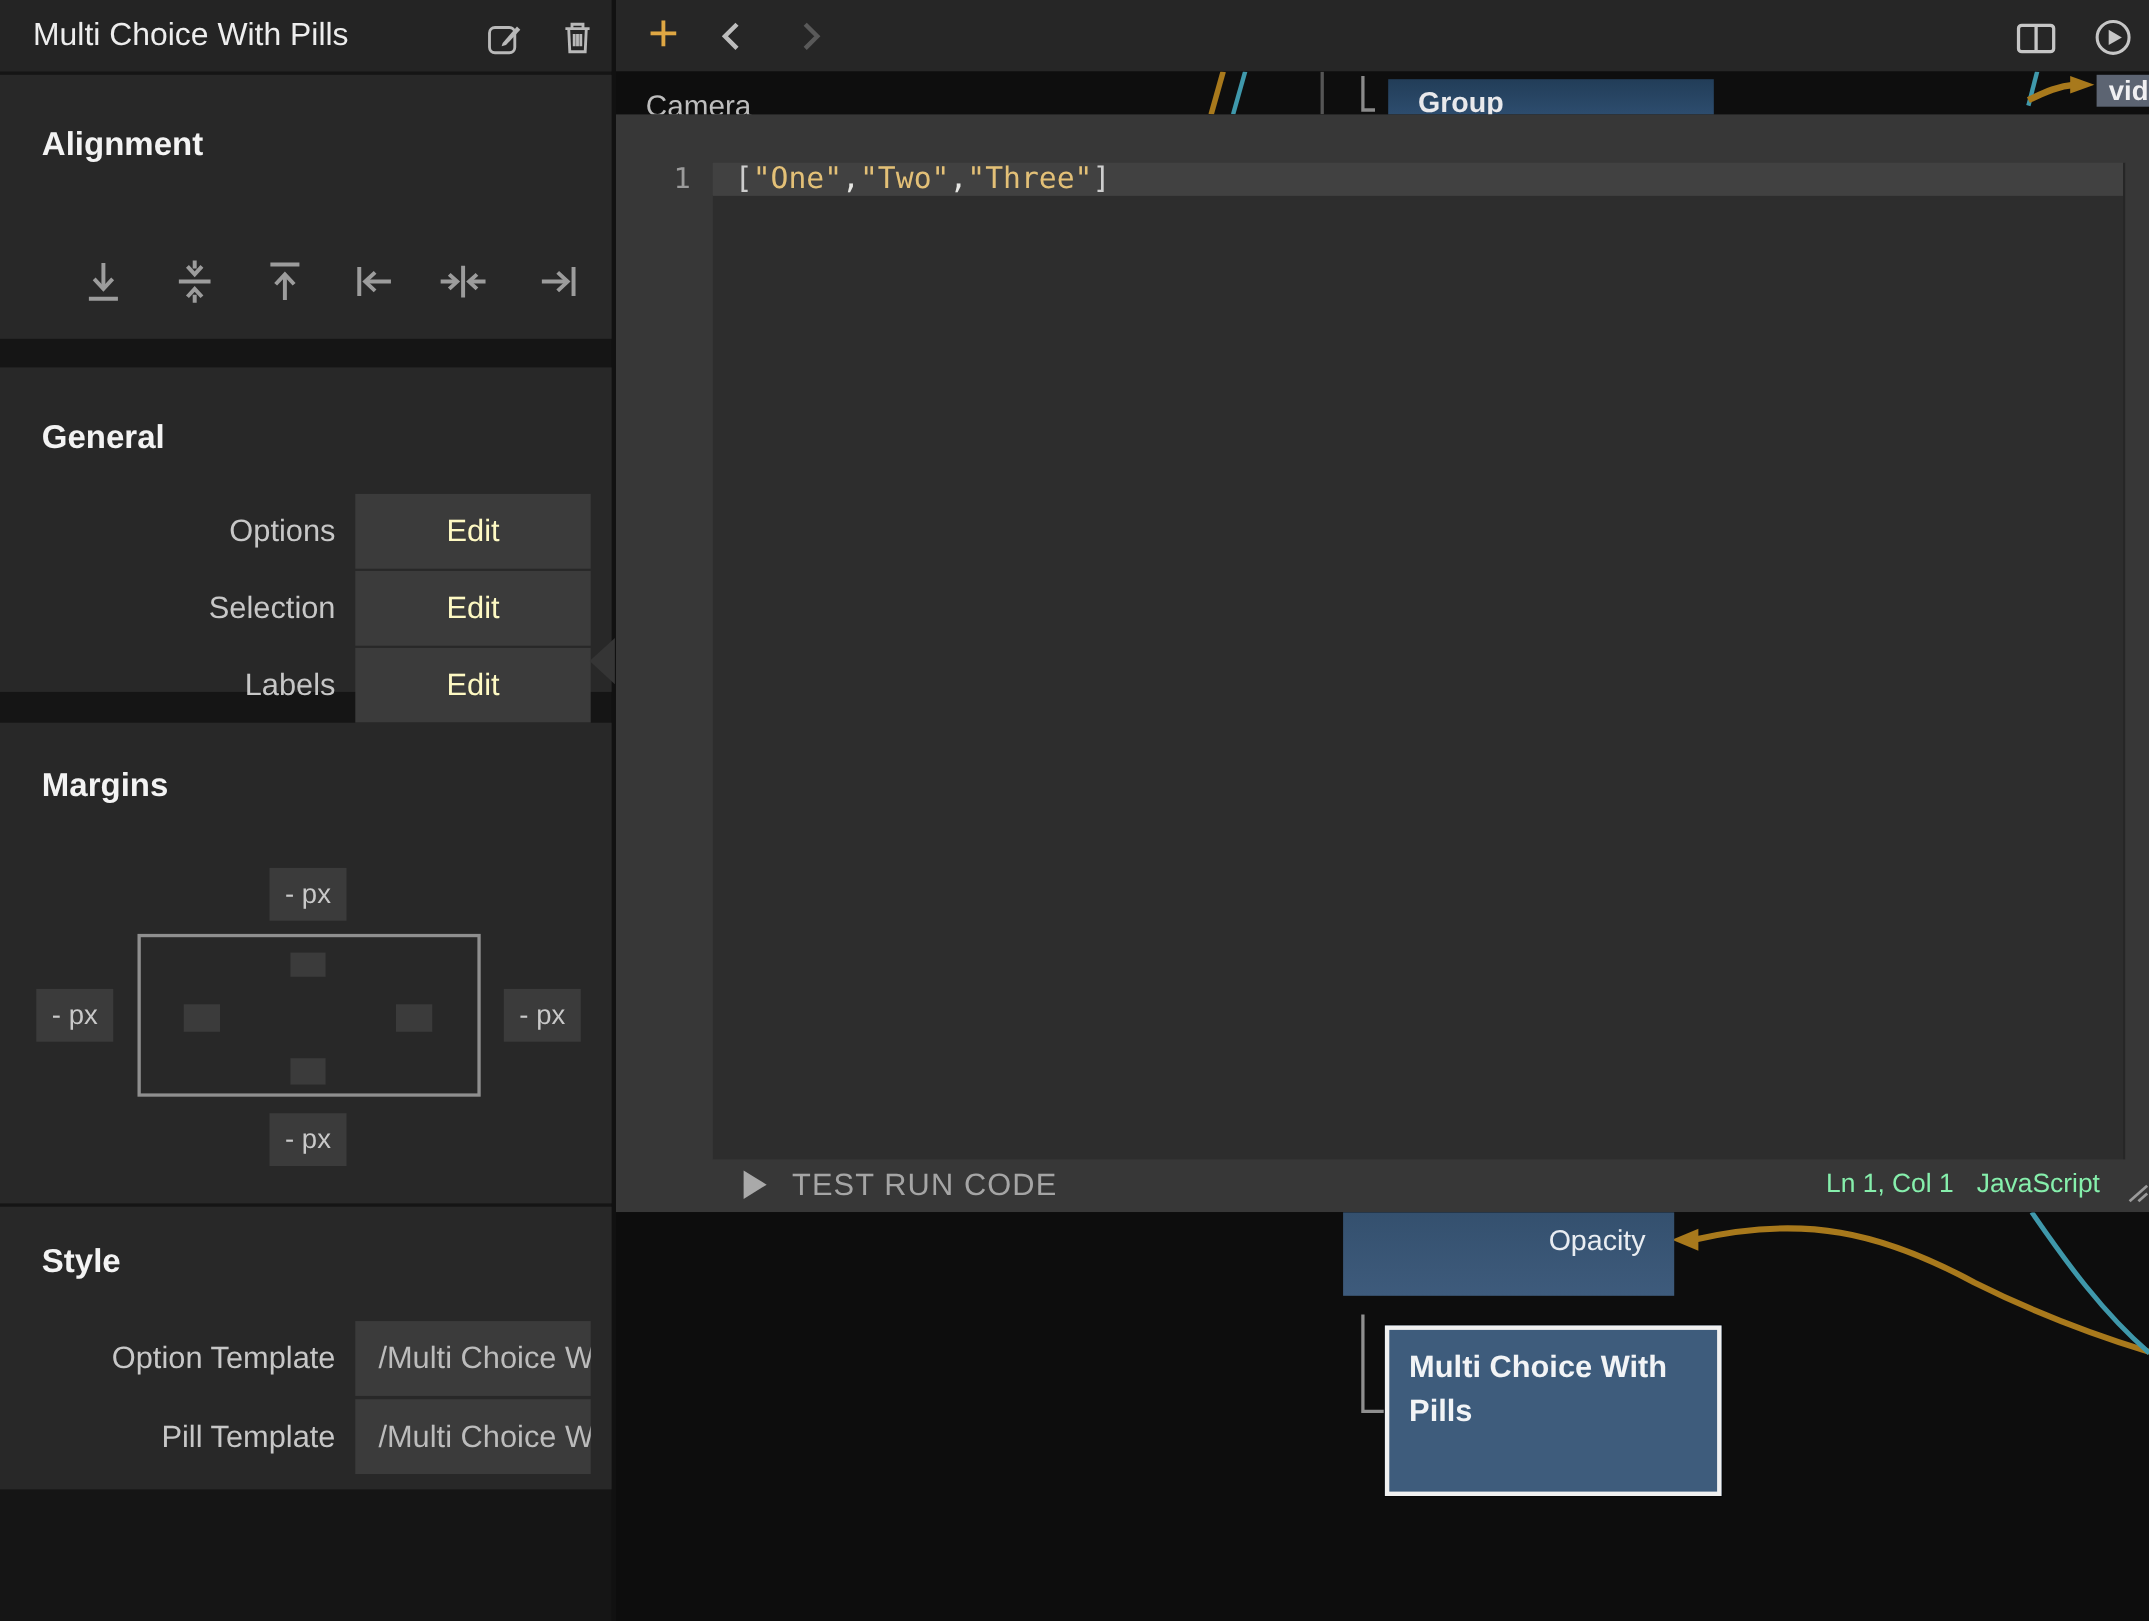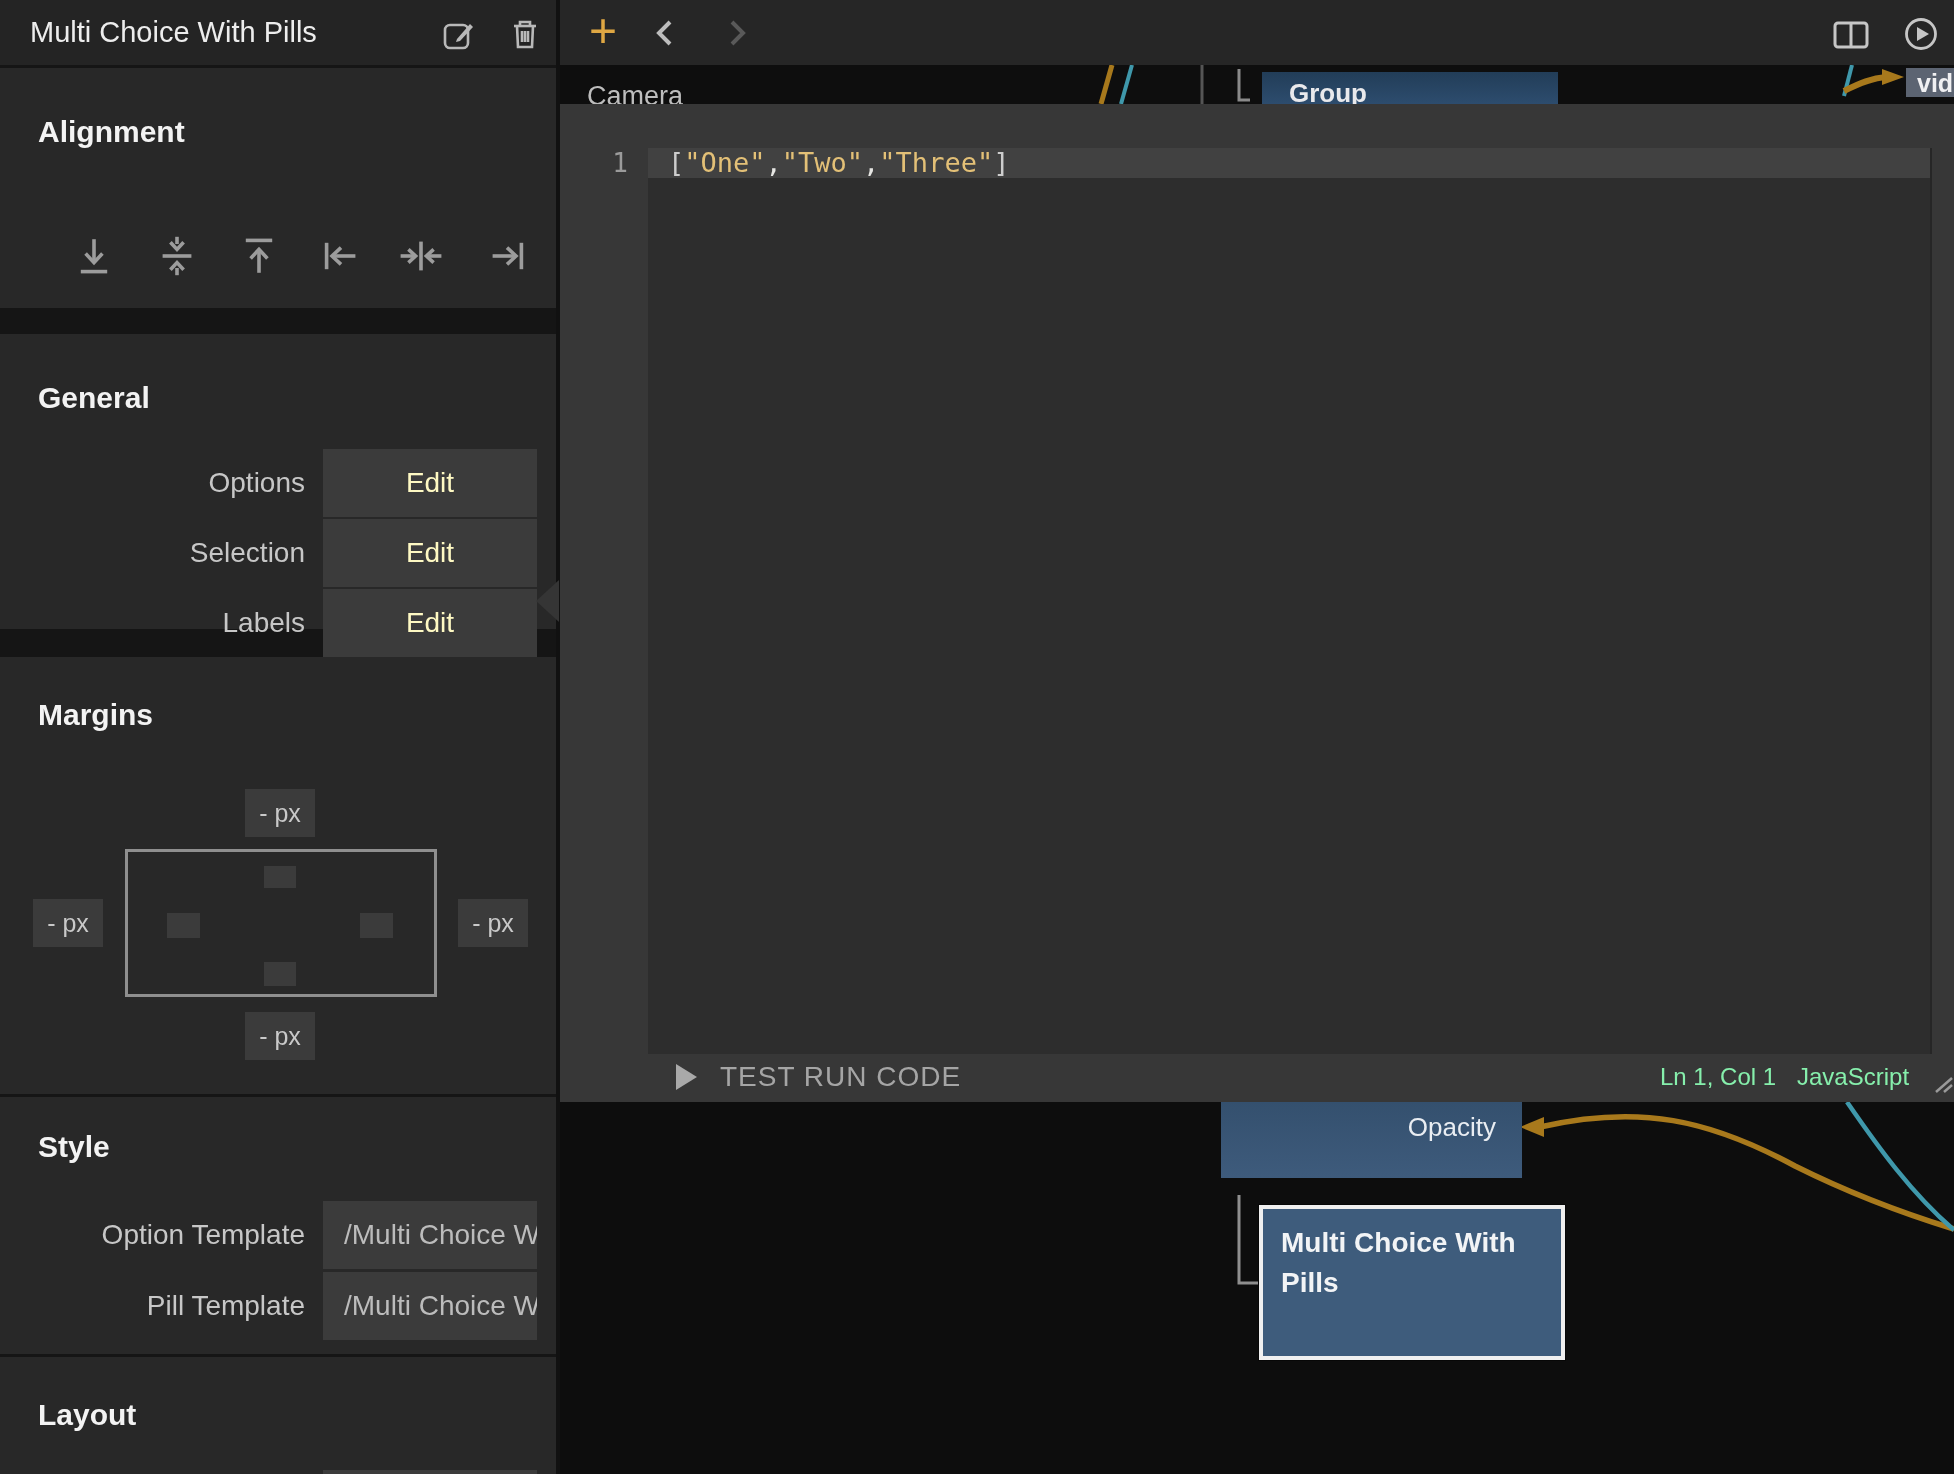--- a/index.html
+++ b/index.html
@@ -191,24 +191,20 @@
     </div>
 
     <div id="sec-style" class="section">
       <div class="sec-heading" style="top:33px;">Style</div>
       <div class="row-label" style="top:104px;">Option Template</div>
       <div class="btn value" style="top:104px;">/Multi Choice Wit</div>
       <div class="row-label" style="top:175px;">Pill Template</div>
       <div class="btn value" style="top:175px;">/Multi Choice Wit</div>
     </div>
 
-    <div id="sec-layout" class="section">
-      <div class="sec-heading" style="top:41px;">Layout</div>
-      <div class="btn" style="top:113px; height:4px;"></div>
-    </div>
   </div>
 
   <div id="toolbar" class="abs">
     <div id="plus-btn" class="abs">+</div>
     <div class="chev abs" style="left:92px;">
       <svg viewBox="0 0 26 30" width="26" height="30" fill="none" stroke="#bdbdbd" stroke-width="4">
         <g>
             <polyline points="18 4 7 15 18 26"></polyline>
           </g>
       </svg>

